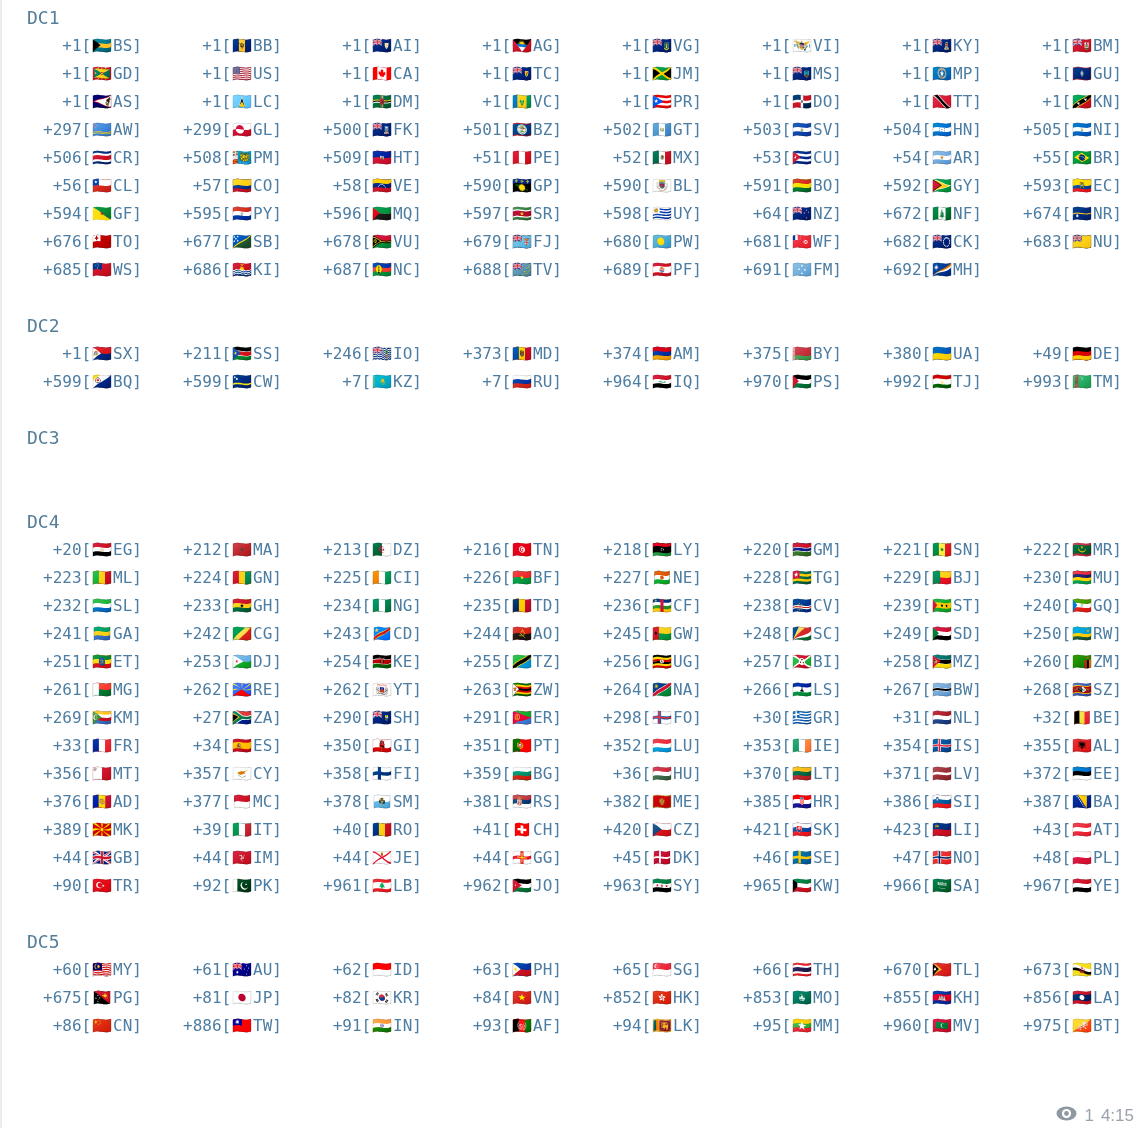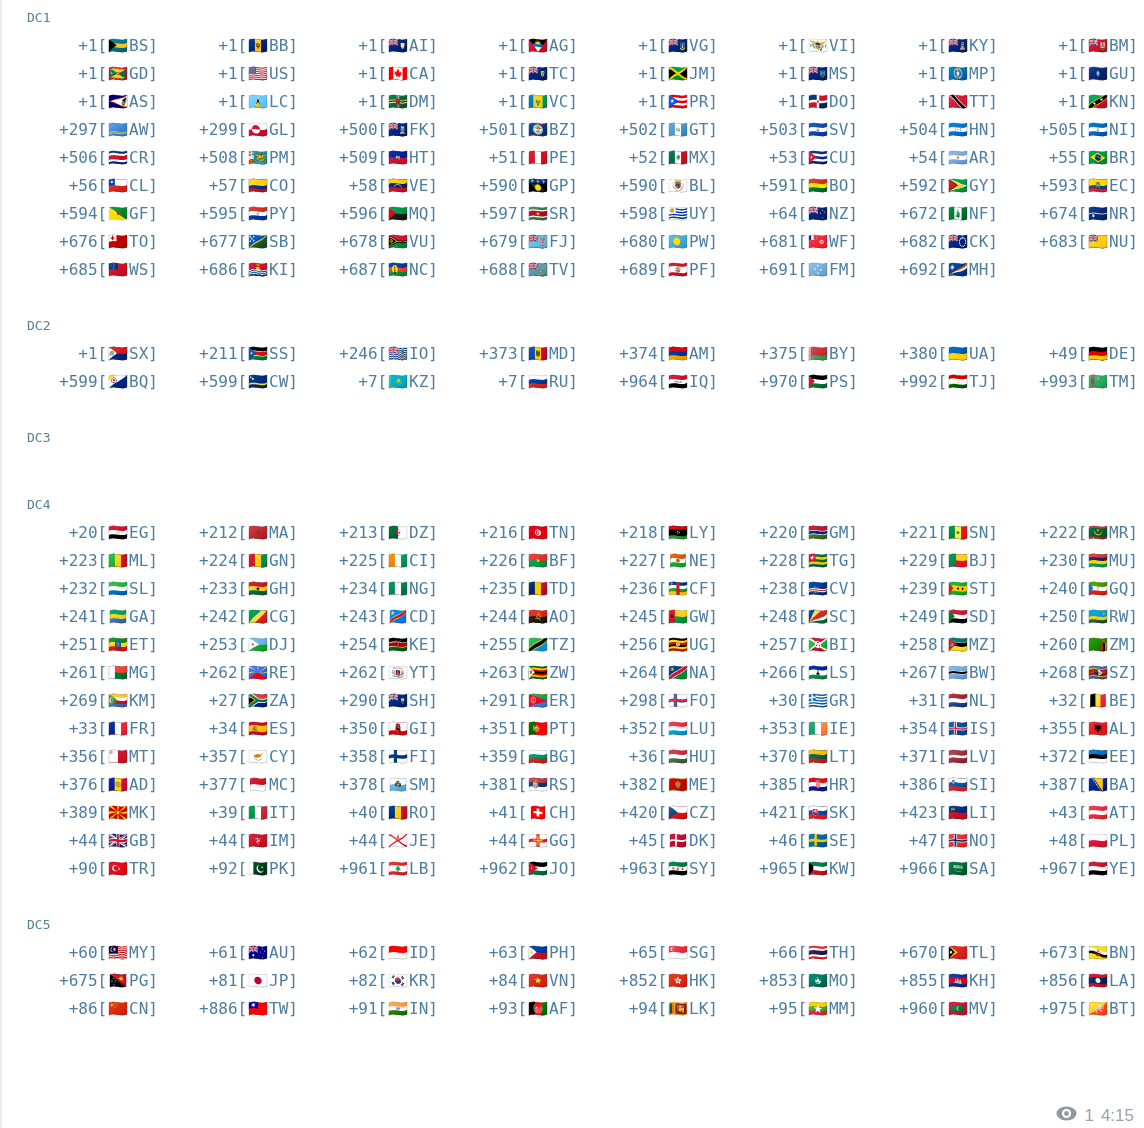--- a/index.html
+++ b/index.html
@@ -8,28 +8,28 @@
     background: #ffffff;
     font-family: "DejaVu Sans Mono", monospace;
     color: #4d7da2;
     overflow: hidden;
     position: relative;
     border-left: 2px solid #ececec;
     box-sizing: border-box;
   }
   .msg { padding-top: 4px; }
   .group { margin-bottom: 28px; }
-  .group-empty { margin-bottom: 39px; }
+  .group-empty { margin-bottom: 56px; }
   .group-header {
     padding-left: 25px;
-    font-size: 13px;
+    font-size: 18px;
     line-height: 28px;
     color: #557e99;
   }
-  .row { line-height: 28px; white-space: nowrap; height: 28px; margin-left: 16px; }
+  .row { line-height: 28px; white-space: nowrap; height: 28px; }
   .cell {
     display: inline-block;
     width: 140px;
     text-align: right;
     font-size: 16px;
     vertical-align: top;
     cursor: pointer;
   }
   .flag { font-size: 16px; padding: 0 1px; }
   .footer {

